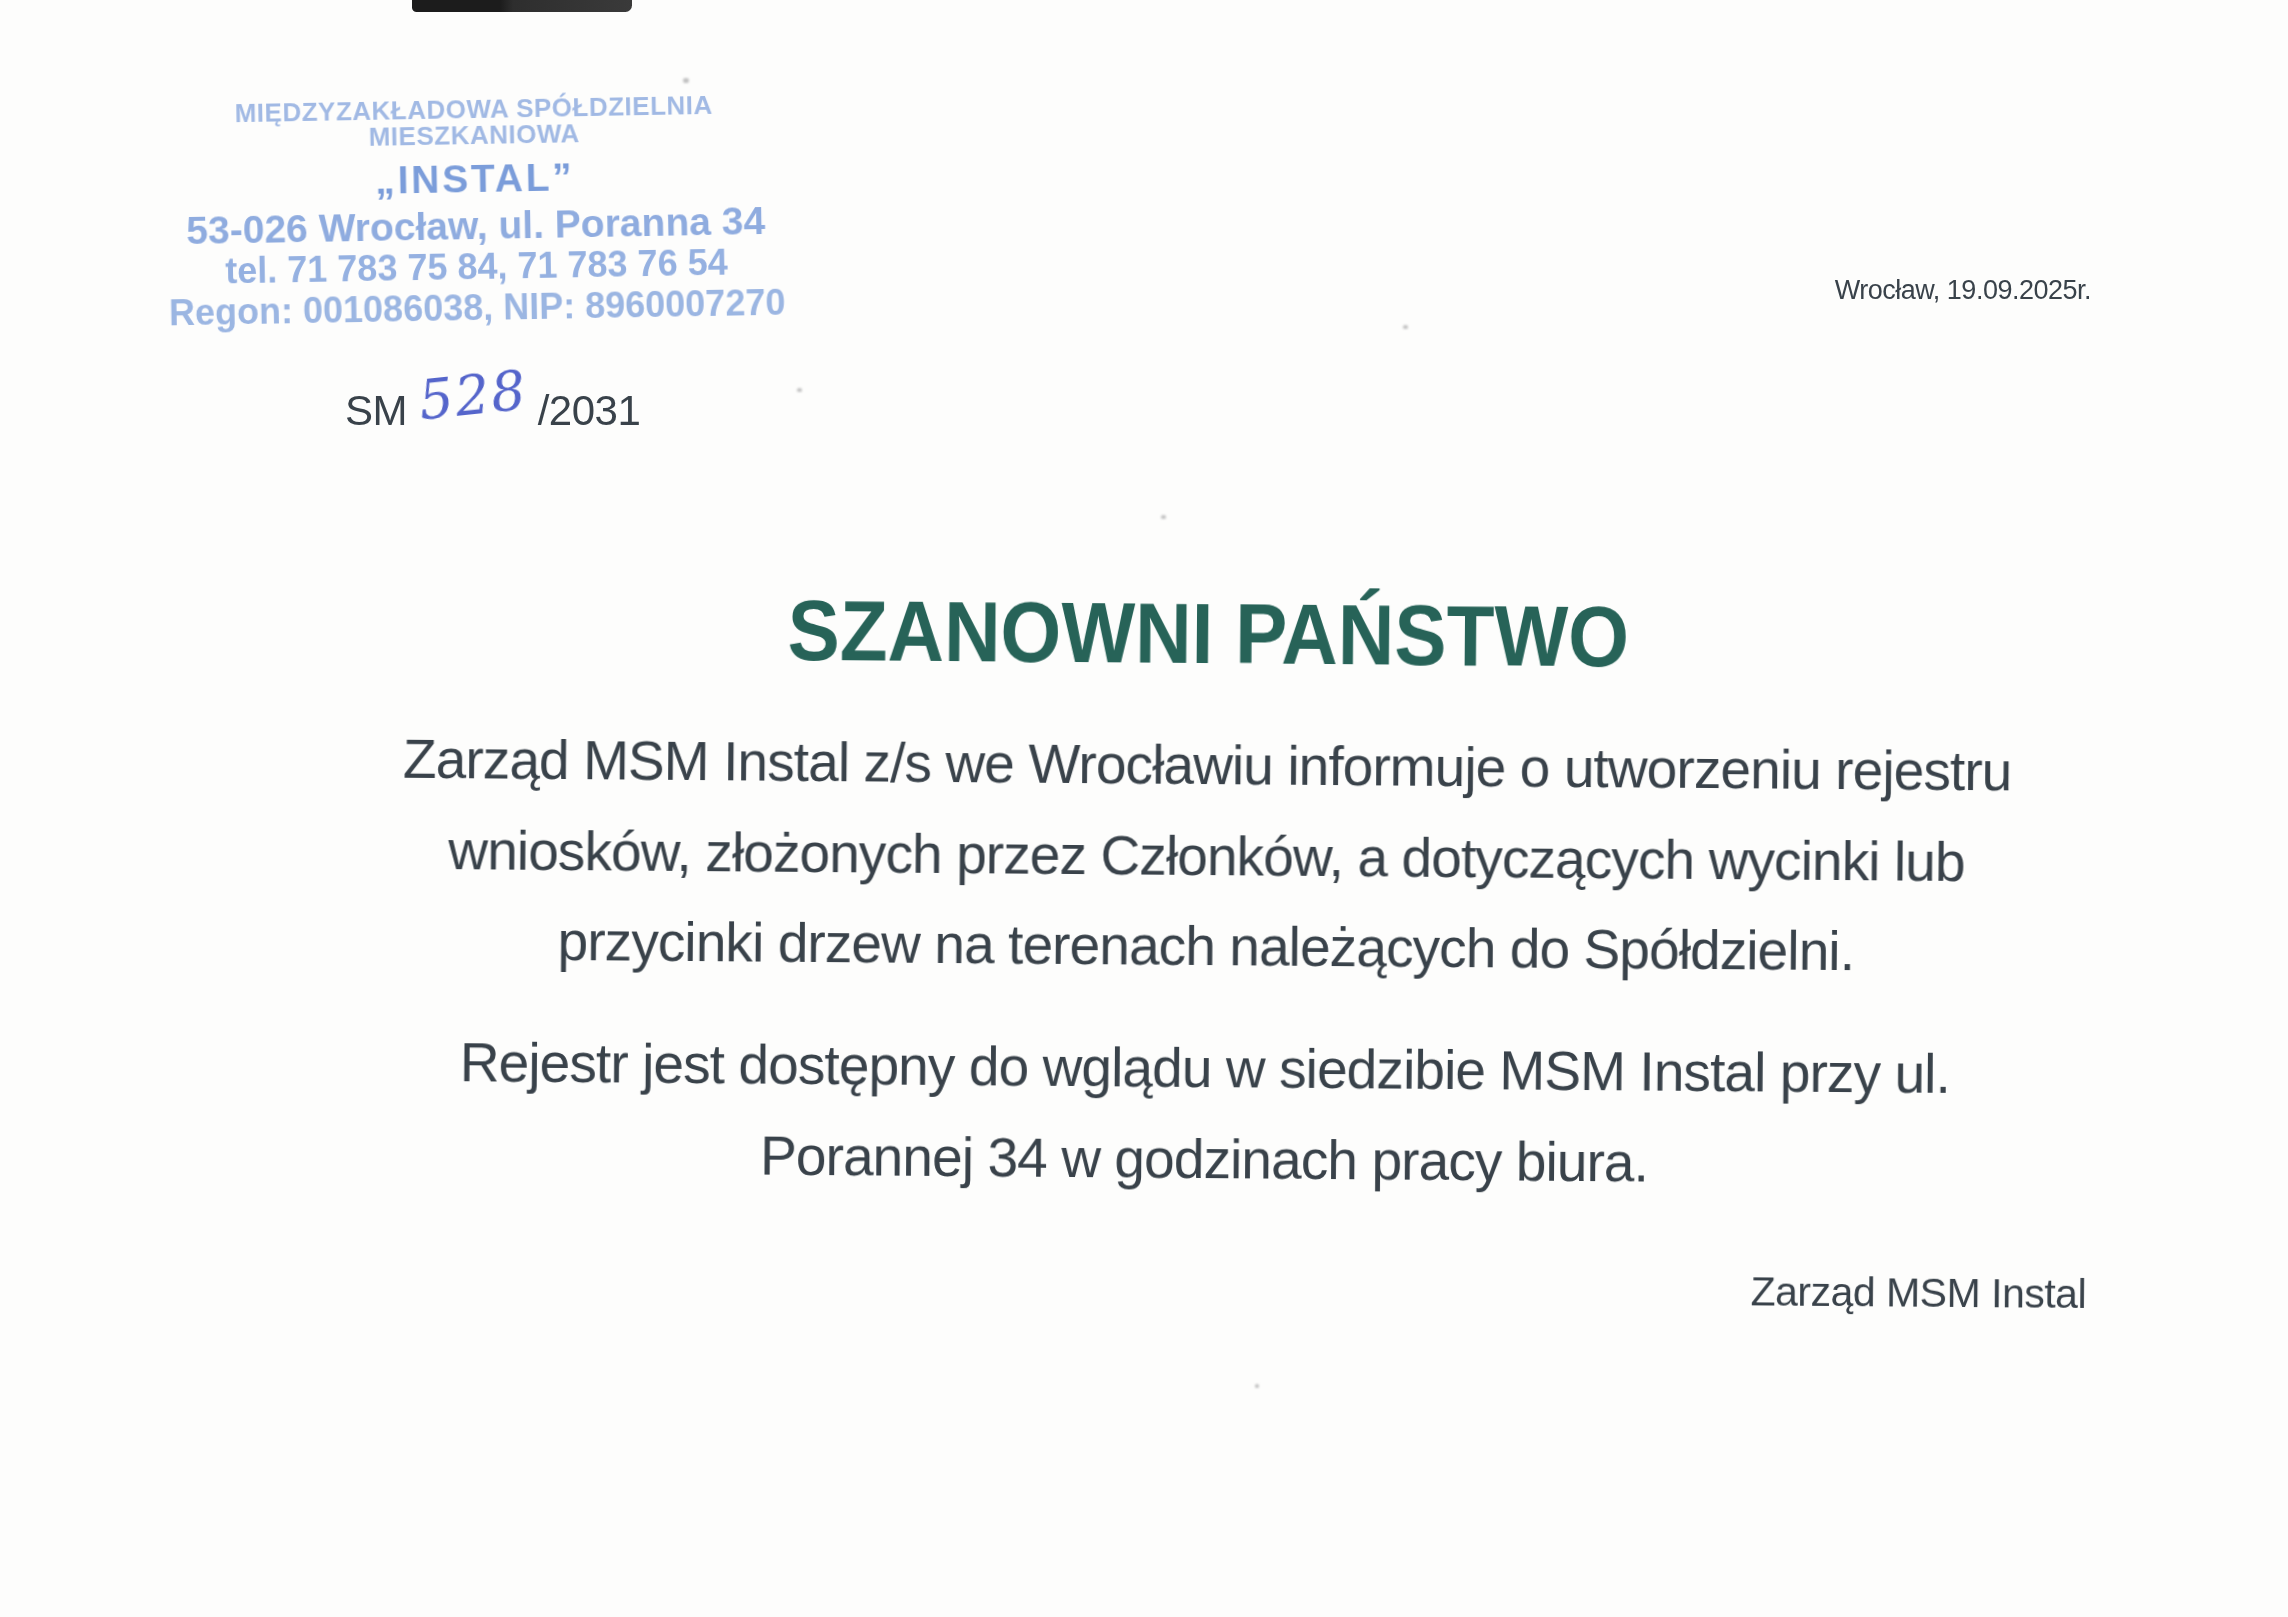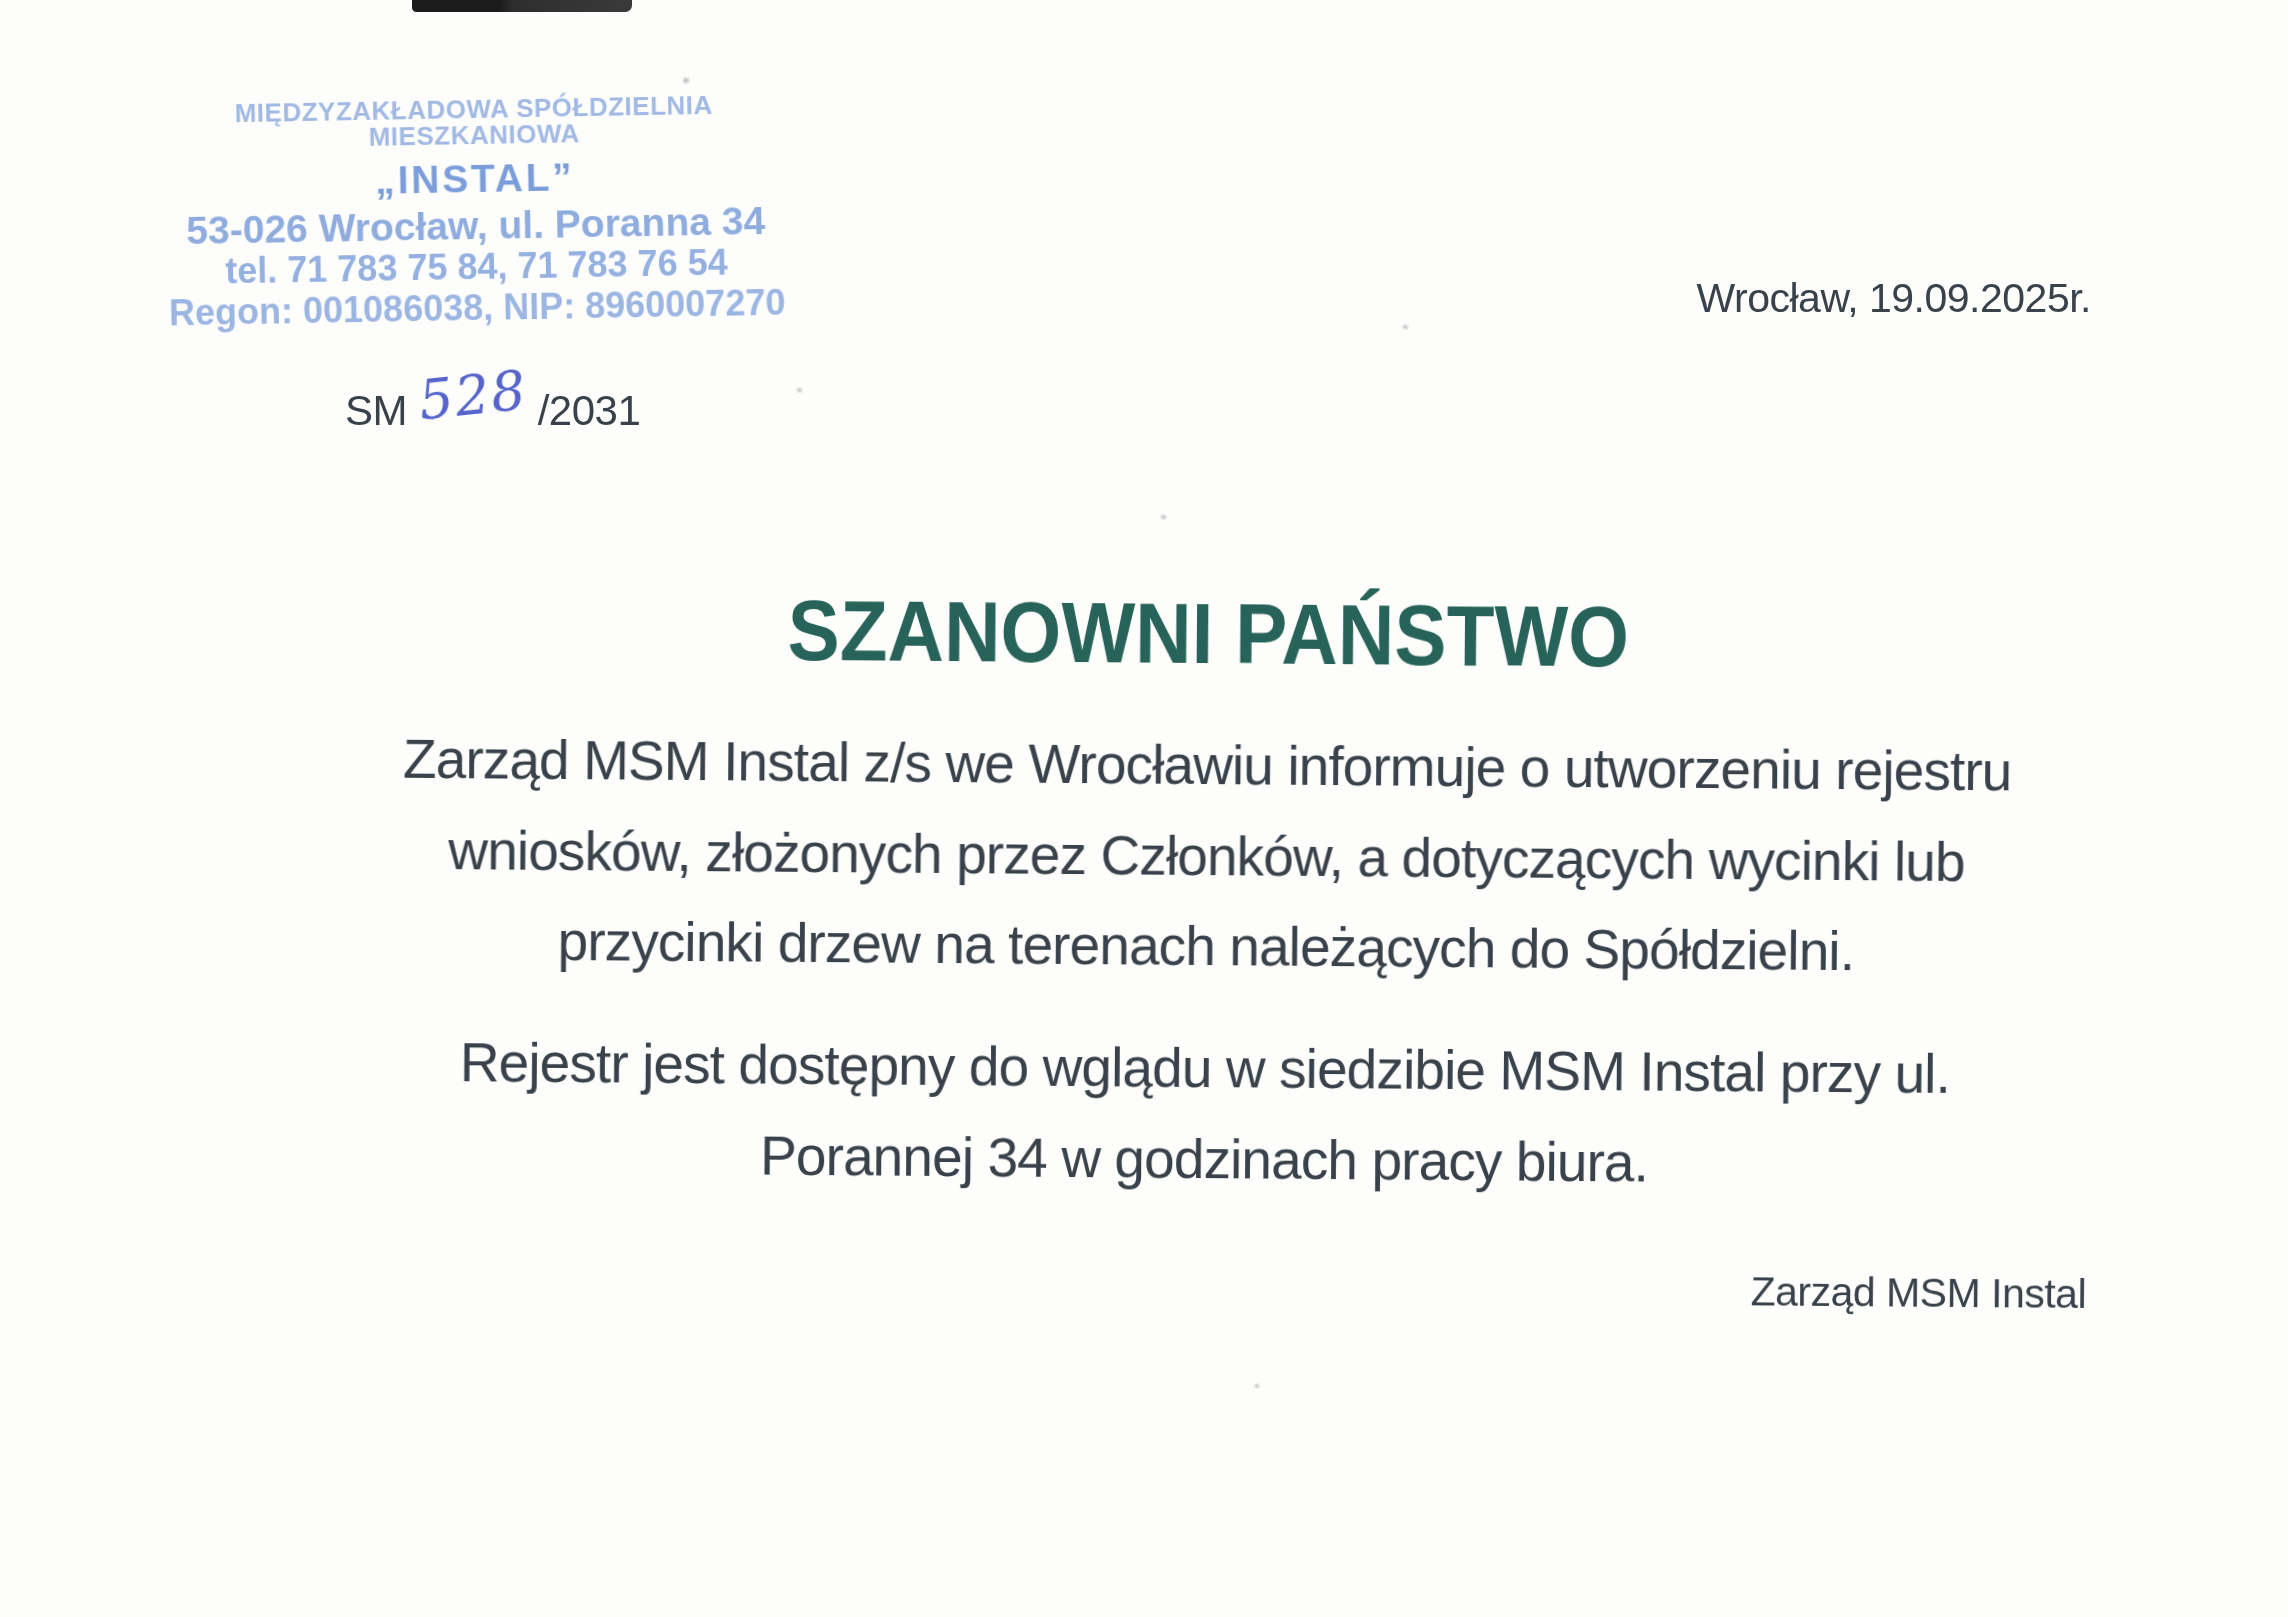--- a/index.html
+++ b/index.html
@@ -33,21 +33,21 @@
   }
   .stamp .s1{font-size:26px;font-weight:700;letter-spacing:0.5px;opacity:.62;margin-bottom:11px;}
   .stamp .s2{font-size:39px;font-weight:700;letter-spacing:2.8px;opacity:.88;margin-bottom:8.3px;}
   .stamp .s3{font-size:39px;font-weight:700;letter-spacing:0;opacity:.74;margin-bottom:3.7px;}
   .stamp .s4{font-size:36px;font-weight:700;opacity:.70;margin-bottom:4.6px;}
   .stamp .s5{font-size:36px;font-weight:700;opacity:.66;}
 
   
   .date-line{
     position:absolute;top:275px;right:210px;
-    font-size:41px;letter-spacing:-0.5px;
+    font-size:27px;letter-spacing:-0.5px;
   }
 
   
   .ref-line{
     position:absolute;left:345px;top:375px;
     font-size:42px;letter-spacing:-0.5px;
     white-space:nowrap;
   }
   .ref-line .handwritten{
     display:inline-block;

